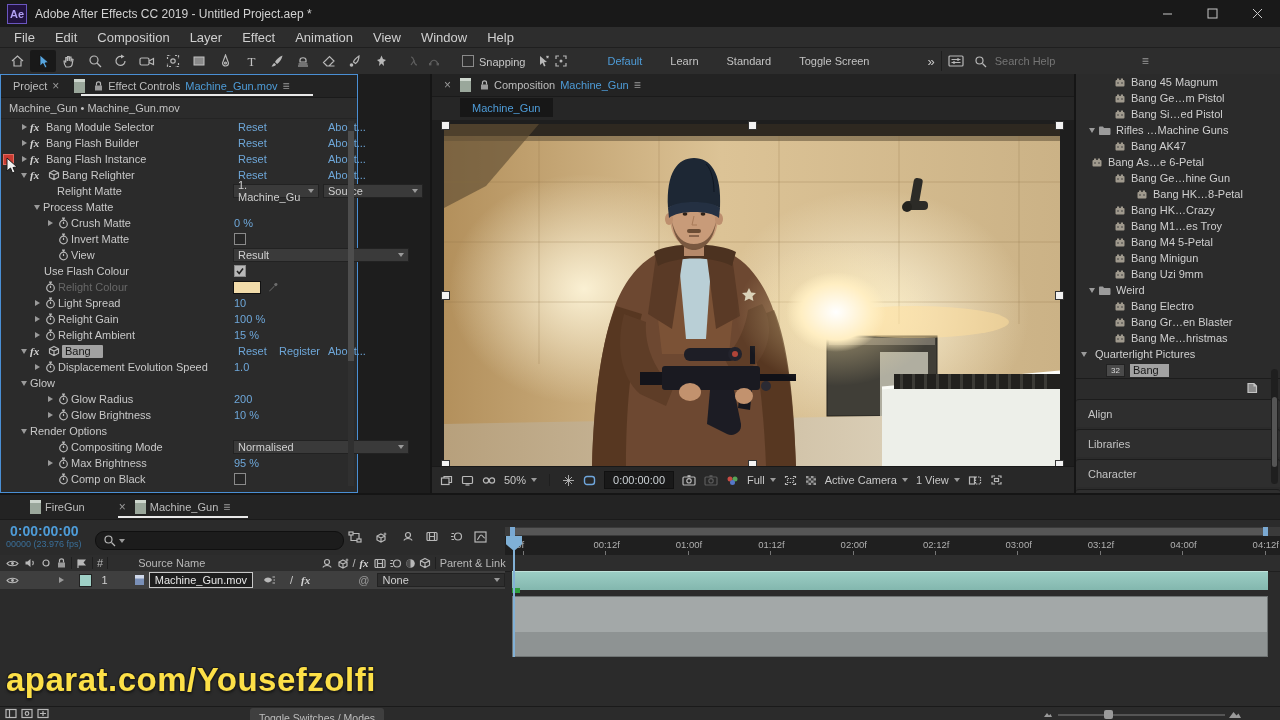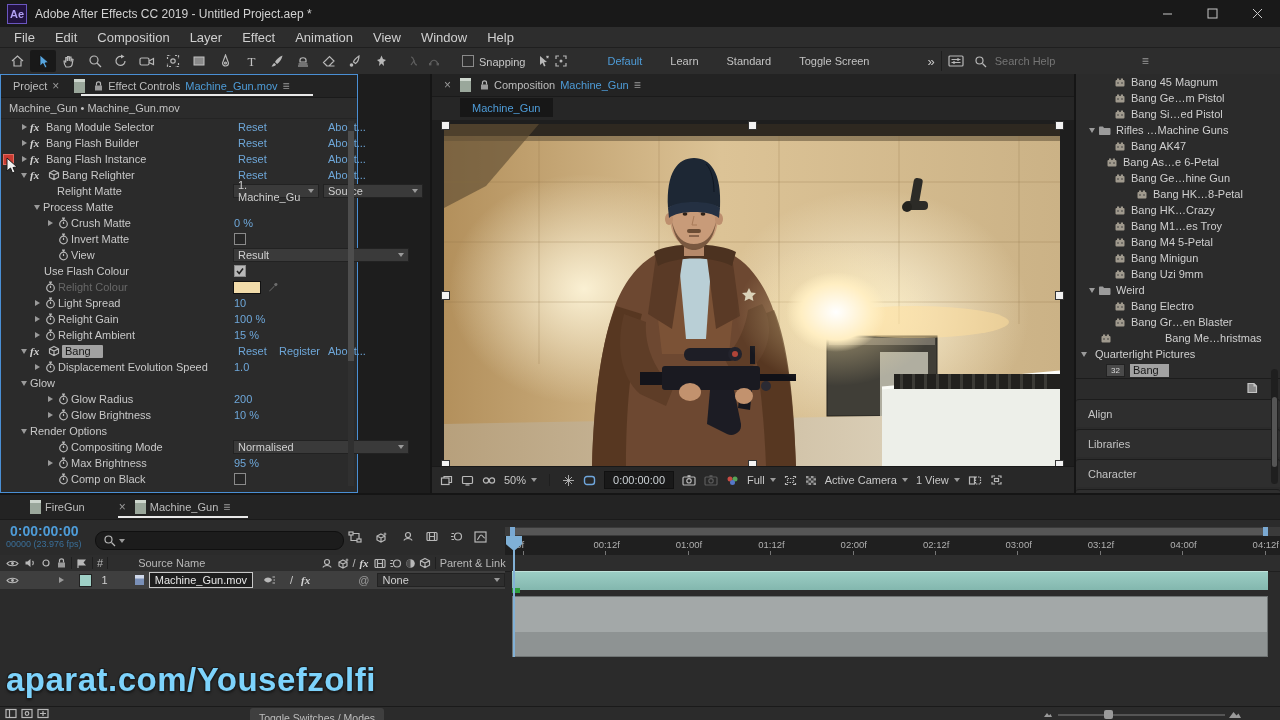--- a/index.html
+++ b/index.html
@@ -103,21 +103,21 @@
            background:linear-gradient(#9bcdc4,#83b7ae);border-top:1px solid #bfe2da}
   #greentick{position:absolute;left:512px;top:93px;width:8px;height:5px;background:#2f9e3f}
   #grayband{position:absolute;left:512px;top:101px;width:756px;height:61px;
             background:linear-gradient(#a3a8a8 0 60%,#8e9393 60% 100%);border:1px solid #6f7474;box-sizing:border-box}
   #playhead-line{position:absolute;left:513px;top:41px;width:2px;height:121px;background:#82b1d6;z-index:5}
   #playhead-head{position:absolute;left:506px;top:41px;width:16px;height:15px;background:#7fb0d6;z-index:6;
                  clip-path:polygon(0 0,100% 0,100% 55%,50% 100%,0 55%)}
   #tl-bottom{position:absolute;left:0;top:211px;width:1280px;height:14px;background:#2b2b2b;border-top:1px solid #1a1a1a}
   #toggle-btn{position:absolute;left:250px;top:1px;width:134px;height:19px;background:#3f3f3f;border-radius:3px 3px 0 0;
               color:#bdbdbd;display:flex;align-items:center;justify-content:center;font-size:10.5px}
-  #watermark{position:absolute;left:6px;top:166px;font-size:33px;font-weight:bold;letter-spacing:.5px;color:#7dd3fc;
+  #watermark{position:absolute;left:6px;top:166px;font-size:33px;font-weight:bold;letter-spacing:.5px;color:#fde047;
              text-shadow:-1px -1px 0 #1e1e1e,1px -1px 0 #1e1e1e,-1px 1px 0 #1e1e1e,1px 1px 0 #1e1e1e,0 2px 3px rgba(0,0,0,.6)}
   .hsep{width:1px;height:12px;background:#1f1f1f;margin:0 4px}
   .gap{position:absolute;background:#151515}
 </style>
 </head>
 <body>
 
 <div id="app">
 
   <div id="titlebar" class="abs">
@@ -885,21 +885,21 @@
             <svg width="12" height="11" viewBox="0 0 12 11">
               <rect x="1.5" y="3" width="9" height="6.5" rx="1" fill="#a09a8e"></rect>
               <rect x="3" y="1.5" width="2.2" height="2.2" fill="#a09a8e"></rect>
               <rect x="6.8" y="1.5" width="2.2" height="2.2" fill="#a09a8e"></rect>
               <circle cx="4" cy="6" r="0.8" fill="#3a3a3a"></circle>
               <circle cx="8" cy="6" r="0.8" fill="#3a3a3a"></circle>
             </svg>
           </span>
           <span class="pr-label">Bang AK47</span>
         </div>
-        <div class="pr-row" style="padding-left: 30px;">
+        <div class="pr-row" style="padding-left: 15px;">
           <span class="ic">
             <svg width="12" height="11" viewBox="0 0 12 11">
               <rect x="1.5" y="3" width="9" height="6.5" rx="1" fill="#a09a8e"></rect>
               <rect x="3" y="1.5" width="2.2" height="2.2" fill="#a09a8e"></rect>
               <rect x="6.8" y="1.5" width="2.2" height="2.2" fill="#a09a8e"></rect>
               <circle cx="4" cy="6" r="0.8" fill="#3a3a3a"></circle>
               <circle cx="8" cy="6" r="0.8" fill="#3a3a3a"></circle>
             </svg>
           </span>
           <span class="pr-label">Bang As…e 6-Petal</span>
@@ -1016,21 +1016,21 @@
             <svg width="12" height="11" viewBox="0 0 12 11">
               <rect x="1.5" y="3" width="9" height="6.5" rx="1" fill="#a09a8e"></rect>
               <rect x="3" y="1.5" width="2.2" height="2.2" fill="#a09a8e"></rect>
               <rect x="6.8" y="1.5" width="2.2" height="2.2" fill="#a09a8e"></rect>
               <circle cx="4" cy="6" r="0.8" fill="#3a3a3a"></circle>
               <circle cx="8" cy="6" r="0.8" fill="#3a3a3a"></circle>
             </svg>
           </span>
           <span class="pr-label">Bang Gr…en Blaster</span>
         </div>
-        <div class="pr-row" style="padding-left: 24px; gap: 48px;">
+        <div class="pr-row" style="padding-left: 38px;">
           <span class="ic">
             <svg width="12" height="11" viewBox="0 0 12 11">
               <rect x="1.5" y="3" width="9" height="6.5" rx="1" fill="#a09a8e"></rect>
               <rect x="3" y="1.5" width="2.2" height="2.2" fill="#a09a8e"></rect>
               <rect x="6.8" y="1.5" width="2.2" height="2.2" fill="#a09a8e"></rect>
               <circle cx="4" cy="6" r="0.8" fill="#3a3a3a"></circle>
               <circle cx="8" cy="6" r="0.8" fill="#3a3a3a"></circle>
             </svg>
           </span>
           <span class="pr-label">Bang Me…hristmas</span>

